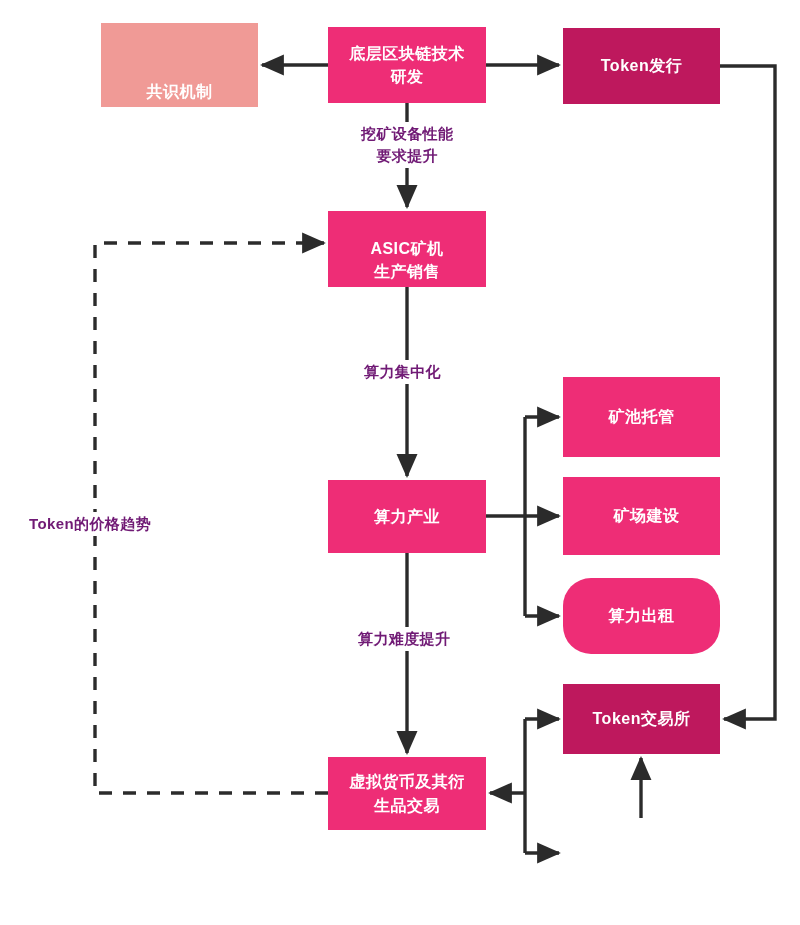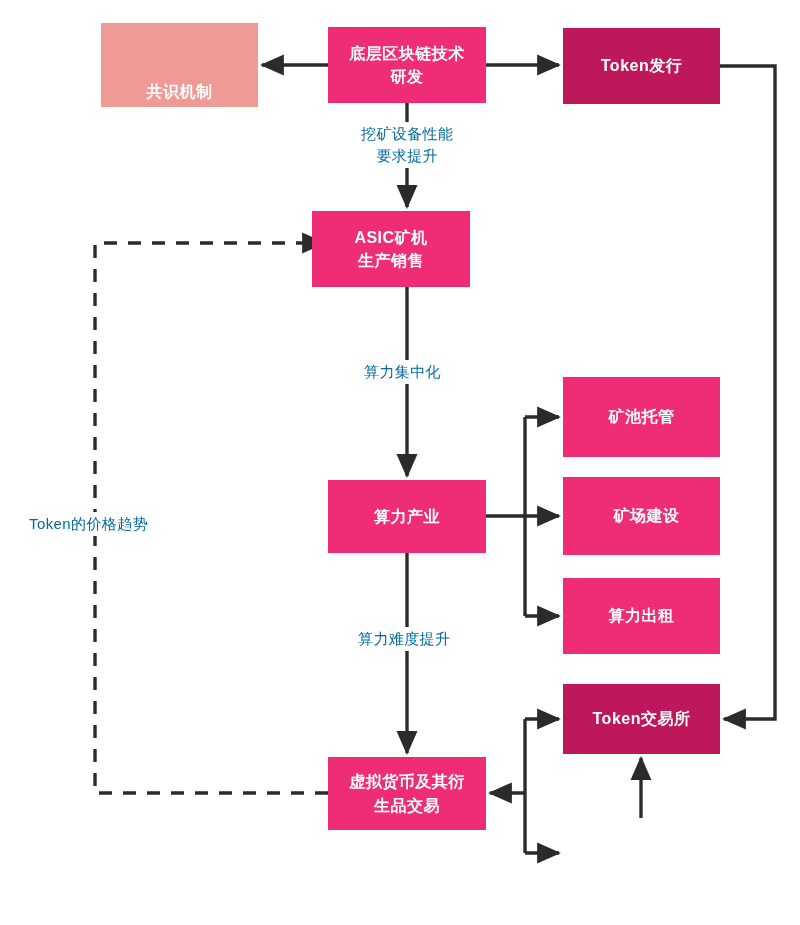--- a/index.html
+++ b/index.html
@@ -44,23 +44,23 @@
     box-sizing: border-box;
     padding: 4px 6px;
     z-index: 3;
   }
   .node-pink   { background: #ee2d76; }
   .node-salmon { background: #f09a96; }
   .node-blue   { background: #be185d; }
 
   .edge-label {
     position: absolute;
-    color: #0369a1;
+    color: #701a75;
     font-size: 15px;
-    font-weight: normal;
+    font-weight: bold;
     line-height: 1.45;
     text-align: center;
     white-space: nowrap;
     letter-spacing: 0.4px;
     z-index: 4;
     background: #ffffff;
     padding: 1px 3px;
     box-sizing: border-box;
   }
   .edge-label.left-rot {
@@ -117,38 +117,38 @@
 
   <div class="node node-pink" style="left:328px; top:27px; width:158px; height:76px;">
     <span style="white-space:pre-line;">底层区块链技术
 研发</span>
   </div>
 
   <div class="node node-blue" style="left:563px; top:28px; width:157px; height:76px;">
     <span>Token发行</span>
   </div>
 
-  <div class="node node-pink" style="left:312px; top:211px; width:158px; height:76px;">
+  <div class="node node-pink" style="left:328px; top:211px; width:158px; height:76px;align-items:flex-end;">
     <span style="white-space:pre-line;">ASIC矿机
 生产销售</span>
   </div>
 
   <div class="node node-pink" style="left:328px; top:480px; width:158px; height:73px;">
     <span>算力产业</span>
   </div>
 
   <div class="node node-pink" style="left:563px; top:377px; width:157px; height:80px;">
     <span>矿池托管</span>
   </div>
 
   <div class="node node-pink" style="left:563px; top:477px; width:157px; height:78px;padding-left:16px;">
     <span>矿场建设</span>
   </div>
 
-  <div class="node node-pink" style="left:563px; top:578px; width:157px; height:76px;">
+  <div class="node node-pink" style="left:563px; top:578px; width:157px; height:76px;border-radius:28px;">
     <span>算力出租</span>
   </div>
 
   <div class="node node-pink" style="left:328px; top:757px; width:158px; height:73px;">
     <span style="white-space:pre-line;">虚拟货币及其衍
 生品交易</span>
   </div>
 
   <div class="node node-blue" style="left:563px; top:684px; width:157px; height:70px;">
     <span>Token交易所</span>

